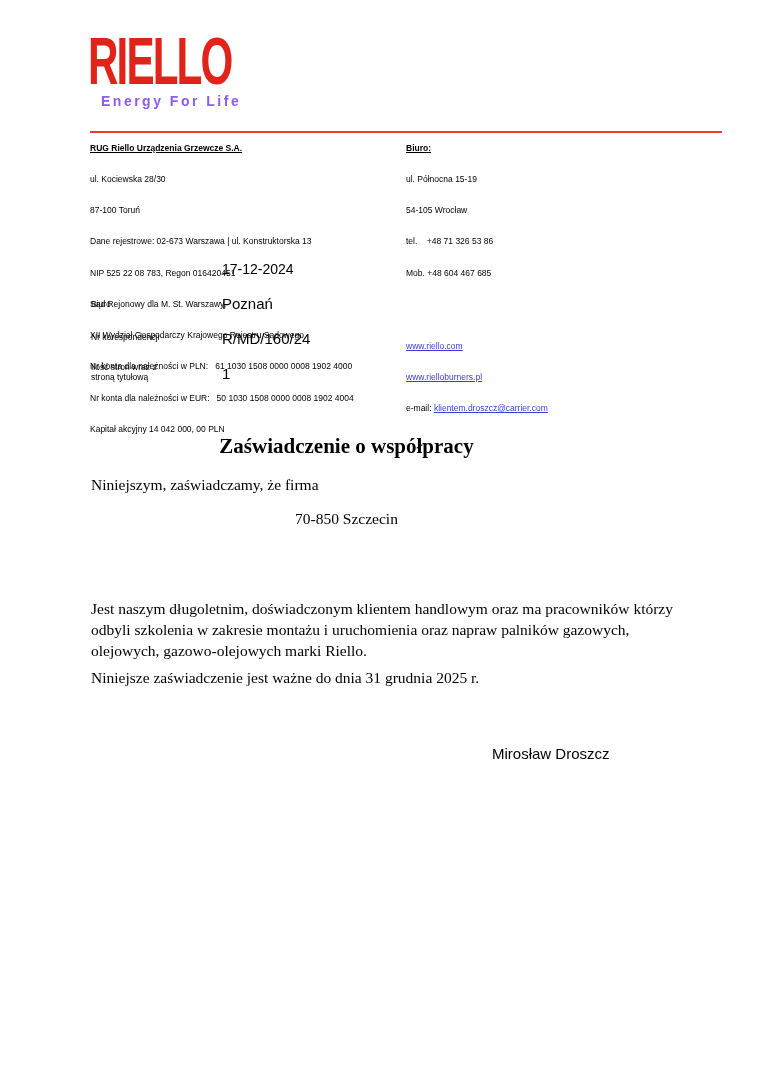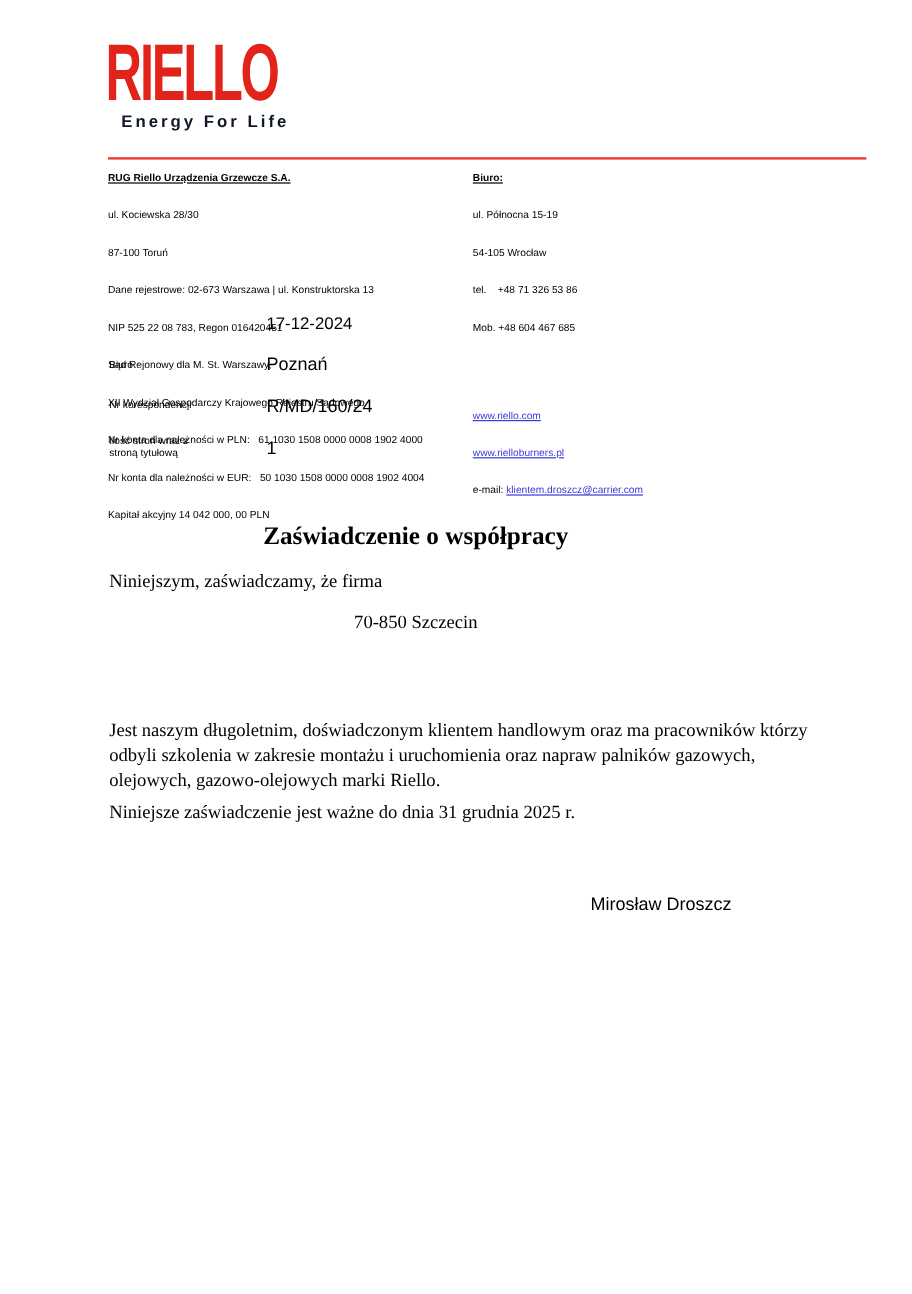--- a/index.html
+++ b/index.html
@@ -20,36 +20,36 @@
     font-weight:bold;
     font-size:67px;
     line-height:54px;
     letter-spacing:-3px;
     transform:scaleX(0.63);
     transform-origin:left top;
     white-space:nowrap;
   }
   .logo-tagline {
     position:absolute; left:13px; top:59px;
-    color:#0f172a;
+    color:#8b5cf6;
     font-weight:bold;
     font-size:14px;
     letter-spacing:2.5px;
     white-space:nowrap;
   }
 
   
   .letterhead { position:absolute; left:0; top:0; width:760px; }
   .lh-col {
     position:absolute; top:122px;
     font-size:8.5px; line-height:10.4px;
     white-space:pre;
   }
   .lh-left  { left:90px;  width:312px; }
-  .lh-right { left:394px; width:320px; }
+  .lh-right { left:406px; width:320px; }
   .lh-title { font-weight:bold; text-decoration:underline; }
   .lh-spacer { height:20.8px; }
   .red-rule {
     position:absolute; left:90px; top:131px;
     width:632px; height:2px;
     background:#ee3b33;
   }
   a.doc-link, .doc-link {
     color:#3b3bd9; text-decoration:underline; cursor:pointer;
   }

